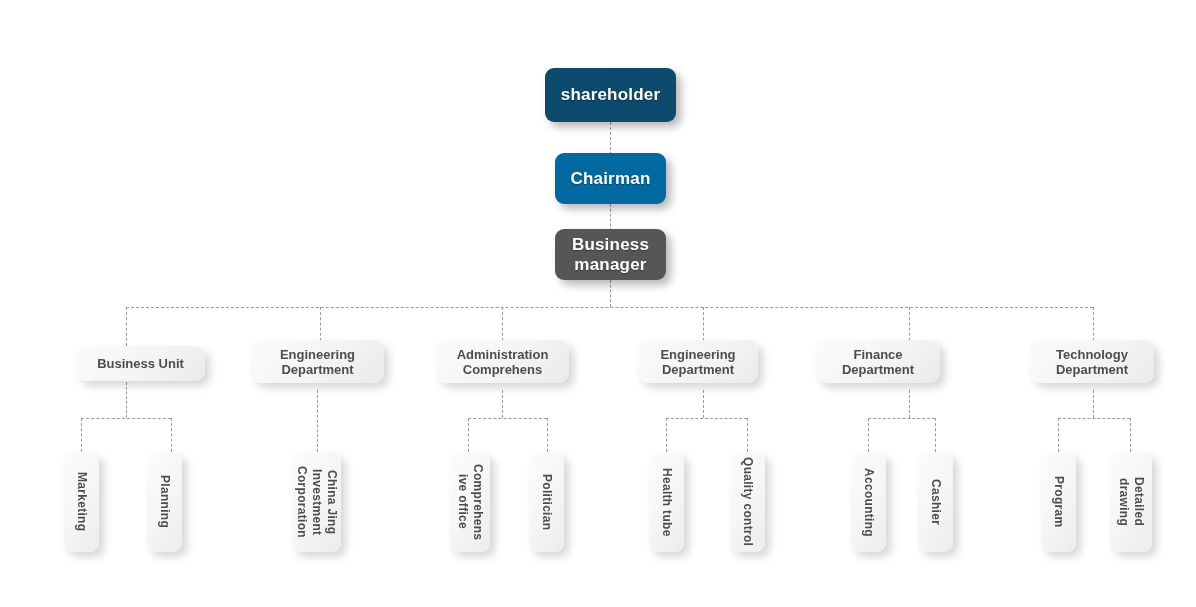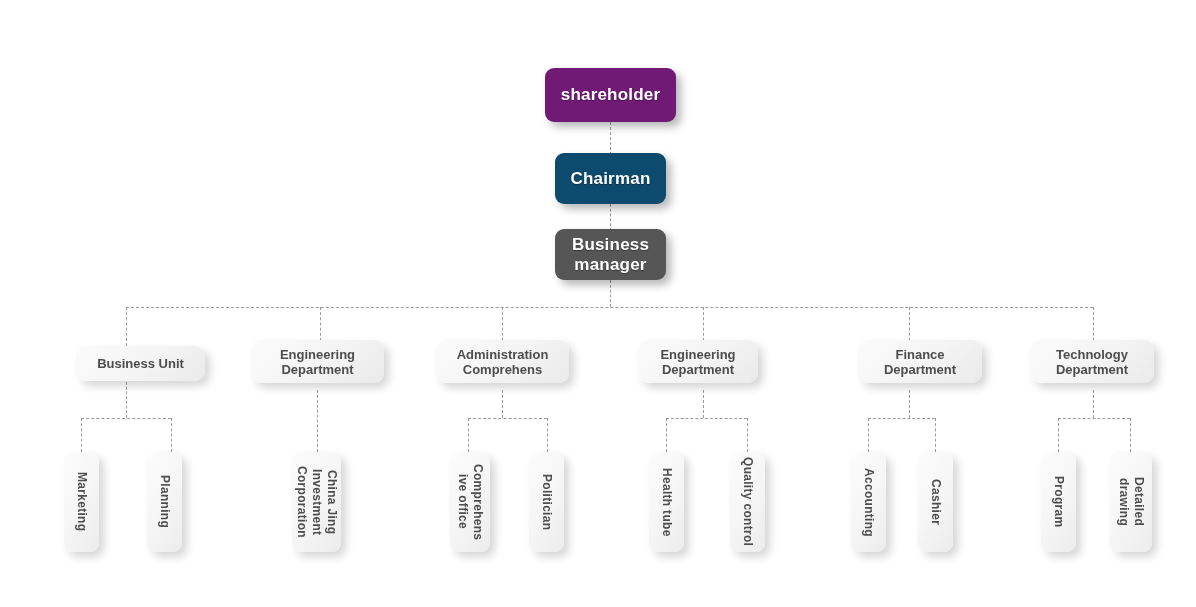--- a/index.html
+++ b/index.html
@@ -127,25 +127,25 @@
   <div class="conn conn-v" style="left:909px; top:390px; height:28px;"></div>
   <div class="conn conn-h" style="left:868px; top:418px; width:67px;"></div>
   <div class="conn conn-v" style="left:868px; top:418px; height:34px;"></div>
   <div class="conn conn-v" style="left:935px; top:418px; height:34px;"></div>
 
   <div class="conn conn-v" style="left:1093px; top:390px; height:28px;"></div>
   <div class="conn conn-h" style="left:1058px; top:418px; width:72px;"></div>
   <div class="conn conn-v" style="left:1058px; top:418px; height:34px;"></div>
   <div class="conn conn-v" style="left:1130px; top:418px; height:34px;"></div>
 
-  <div class="node node-top" style="left:545px; top:68px; width:131px; height:54px; background:#701a75;">
+  <div class="node node-top" style="left:545px; top:68px; width:131px; height:54px; background:#0c4a6e;">
     <span class="label">shareholder</span>
   </div>
 
-  <div class="node node-top" style="left:555px; top:153px; width:111px; height:51px; background:#0c4a6e;">
+  <div class="node node-top" style="left:555px; top:153px; width:111px; height:51px; background:#0369a1;">
     <span class="label">Chairman</span>
   </div>
 
   <div class="node node-top" style="left:555px; top:229px; width:111px; height:51px; background:#565656; white-space:pre-line; line-height:20px;">
     <span class="label">Business
 manager</span>
   </div>
 
   <div class="node node-dept" style="left:76px; top:346px; width:129px; height:35px;">
     <span class="label" style="white-space:pre-line;">Business Unit</span>
@@ -159,21 +159,21 @@
   <div class="node node-dept" style="left:436px; top:340px; width:133px; height:43px;">
     <span class="label" style="white-space:pre-line;">Administration
 Comprehens</span>
   </div>
 
   <div class="node node-dept" style="left:638px; top:340px; width:120px; height:43px;">
     <span class="label" style="white-space:pre-line;">Engineering
 Department</span>
   </div>
 
-  <div class="node node-dept" style="left:858px; top:340px; width:124px; height:43px;">
+  <div class="node node-dept" style="left:816px; top:340px; width:124px; height:43px;">
     <span class="label" style="white-space:pre-line;">Finance
 Department</span>
   </div>
 
   <div class="node node-dept" style="left:1030px; top:340px; width:124px; height:43px;text-align:center;">
     <span class="label" style="white-space:pre-line;">Technology
 Department</span>
   </div>
 
   <div class="node node-leaf" style="left:64px; top:452px; width:35px; height:100px;">

